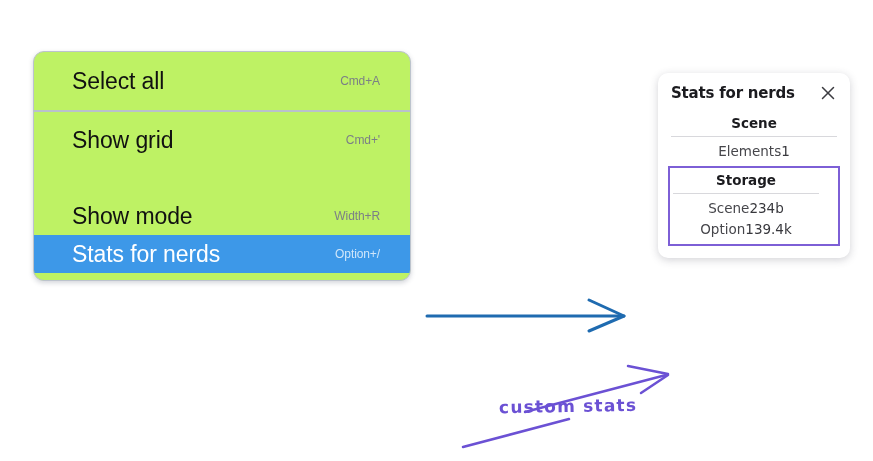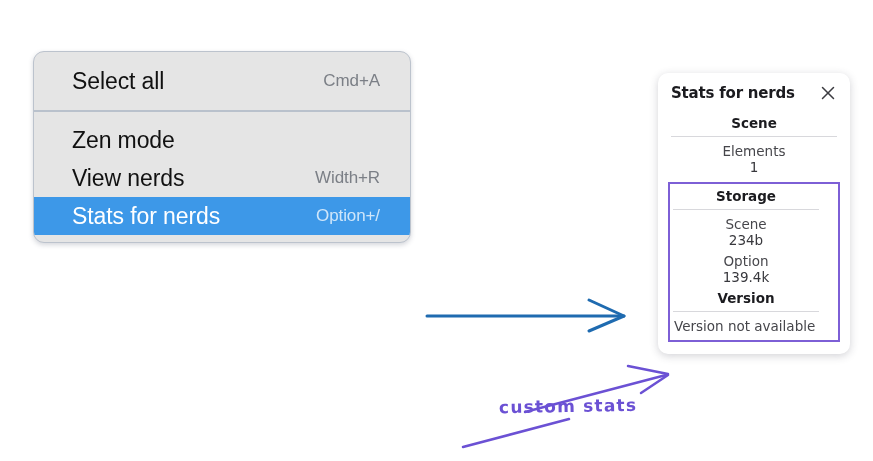--- a/index.html
+++ b/index.html
@@ -14,21 +14,21 @@
     overflow: hidden;
     position: relative;
   }
 
   
   #context-menu {
     position: absolute;
     left: 33px;
     top: 51px;
     width: 378px;
-    background: #e5e5e5;
+    background: #bef264;
     border: 1px solid #bcc3cd;
     border-radius: 11px;
     box-shadow: 0 2px 5px rgba(60,70,90,0.22);
     overflow: hidden;
     box-sizing: border-box;
   }
   .menu-group {
     padding: 9px 0 7px 0;
   }
   .menu-group.first {
@@ -43,21 +43,21 @@
     height: 38px;
     box-sizing: border-box;
     cursor: default;
   }
   .menu-item .label {
     font-size: 23px;
     color: #111111;
     letter-spacing: -0.1px;
   }
   .menu-item .shortcut {
-    font-size: 17px;
+    font-size: 12px;
     color: #7b7f86;
     letter-spacing: -0.1px;
   }
   .menu-item.highlight {
     background: #3d98e8;
   }
   .menu-item.highlight .label {
     color: #ffffff;
   }
   .menu-item.highlight .shortcut {
@@ -107,21 +107,20 @@
     background: #d8d8dc;
     margin: 1px 0 3px 0;
   }
   .stat-row {
     display: flex;
     align-items: center;
     justify-content: center;
     font-size: 13.5px;
     color: #46464b;
     padding: 2.5px 1px;
-    flex-direction: column;
   }
   .stat-row .val {
     color: #38383d;
   }
   .boxed {
     border: 2px solid #7d5fd6;
     box-sizing: border-box;
     margin: 5px -3px 0 -3px;
     padding: 1px 19px 5px 3px;
   }
@@ -160,24 +159,27 @@
 
   <div class="menu-group first">
     <div class="menu-item">
       <span class="label">Select all</span>
       <span class="shortcut">Cmd+A</span>
     </div>
   </div>
 
   <div class="menu-group">
     <div class="menu-item">
-      <span class="label">Zen mode</span>
-    </div>
-    <div class="menu-item">
-      <span class="label">View nerds</span>
+      <span class="label">Show grid</span>
+      <span class="shortcut">Cmd+'</span>
+    </div>
+    <div class="menu-item">
+    </div>
+    <div class="menu-item">
+      <span class="label">Show mode</span>
       <span class="shortcut">Width+R</span>
     </div>
     <div class="menu-item highlight">
       <span class="label">Stats for nerds</span>
       <span class="shortcut">Option+/</span>
     </div>
   </div>
 
 </div>
 
@@ -208,25 +210,20 @@
       <div class="stat-row">
         <span>Scene</span>
         <span class="val">234b</span>
       </div>
       <div class="stat-row">
         <span>Option</span>
         <span class="val">139.4k</span>
       </div>
     </div>
 
-    <div>
-      <div class="section-title">Version</div>
-      <div class="hr"></div>
-      <div class="note-row">Version not available</div>
-    </div>
 
   </div>
 
 </div>
 
 <svg id="annotations" viewBox="0 0 873 461">
 
   <g>
     <line x1="427" y1="316" x2="622" y2="316" stroke="#1f6bb0" stroke-width="3" stroke-linecap="round"></line>
     <line x1="589" y1="300" x2="624" y2="316" stroke="#1f6bb0" stroke-width="3" stroke-linecap="round"></line>

